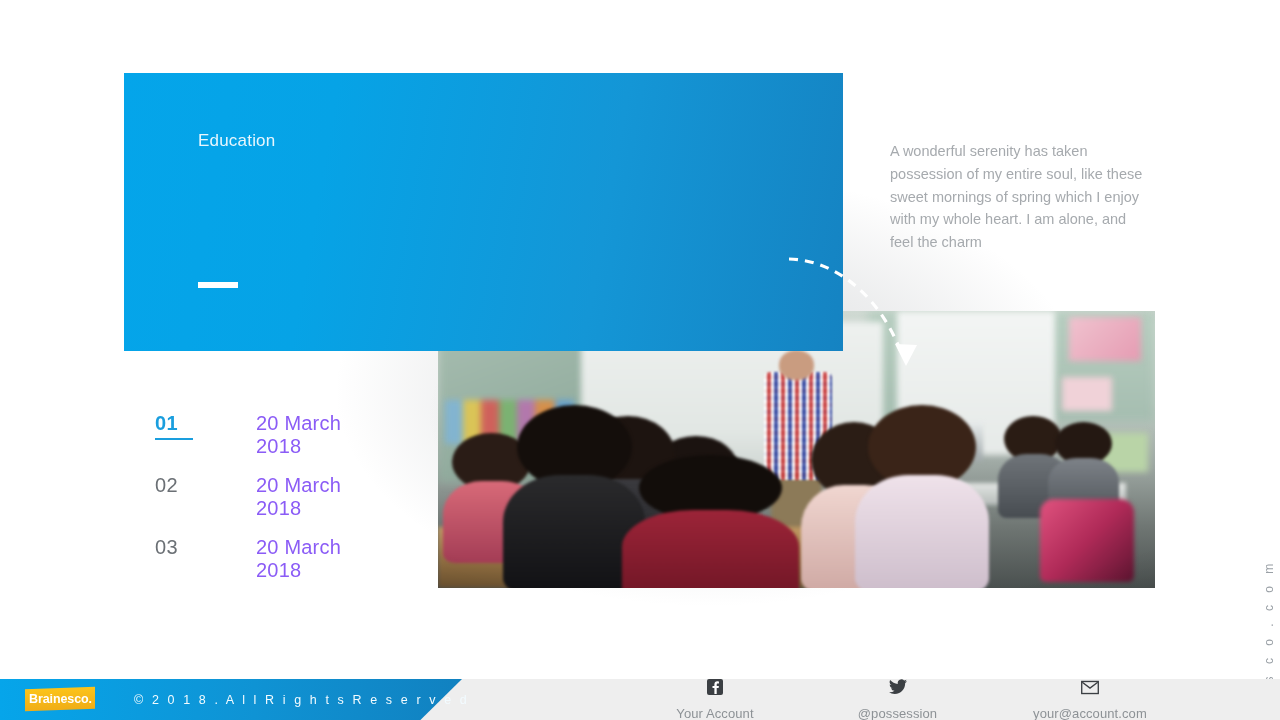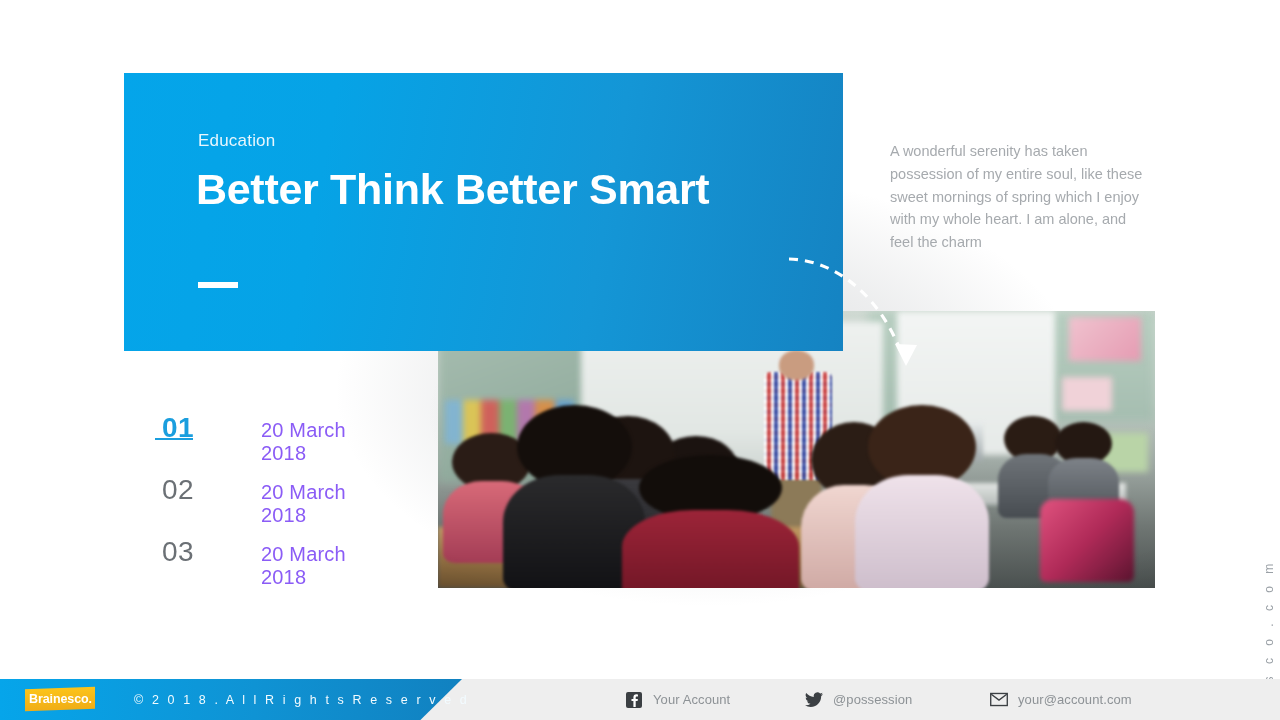--- a/index.html
+++ b/index.html
@@ -283,25 +283,24 @@
     width: 230px;
   }
   .list-item {
     position: relative;
     display: flex;
     align-items: baseline;
     height: 62px;
   }
   .list-item .num {
     width: 58px;
-    font-size: 28px;
+    font-size: 20px;
     color: #6b7075;
     font-weight: 400;
     letter-spacing: 0.5px;
-    margin-left: 7px;
   }
   .list-item .date {
     font-size: 20px;
     color: #8b5cf6;
     font-weight: 400;
     letter-spacing: 0.2px;
     margin-left: 46px;
   }
   .list-item.active .num {
     color: #1a9ede;
@@ -372,20 +371,21 @@
     top: 0;
     height: 41px;
     display: flex;
     align-items: center;
     gap: 0;
   }
   .social {
     display: flex;
     align-items: center;
     gap: 10px;
+    flex-direction: column;
   }
   .social.fb { width: 180px; }
   .social.tw { width: 185px; }
   .social.ml { width: 200px; }
   .social .ic {
     width: 18px; height: 18px;
     display: flex; align-items: center; justify-content: center;
     flex: none;
   }
   .social .lbl {
@@ -457,21 +457,20 @@
       </div>
     <div class="st s5">
         <div class="head"></div>
         <div class="body"></div>
       </div>
     <div class="vignette"></div>
   </div>
 
   <div class="blue-panel">
     <div class="eyebrow">Education</div>
-    <div class="headline">Better Think Better Smart</div>
     <div class="accent-bar"></div>
   </div>
 
   <svg class="arrow-svg" viewBox="0 0 160 145">
     <path d="M14,19 C60,20 104,55 126,112" fill="none" stroke="#ffffff" stroke-width="3.2" stroke-dasharray="9 7" stroke-linecap="butt"></path>
     <path d="M120,104 L131,126 L142,105 Z" fill="#ffffff"></path>
   </svg>
 
 
   <div class="paragraph">A wonderful serenity has taken possession of my entire soul, like these sweet mornings of spring which I enjoy with my whole heart. I am alone, and feel the charm</div>

